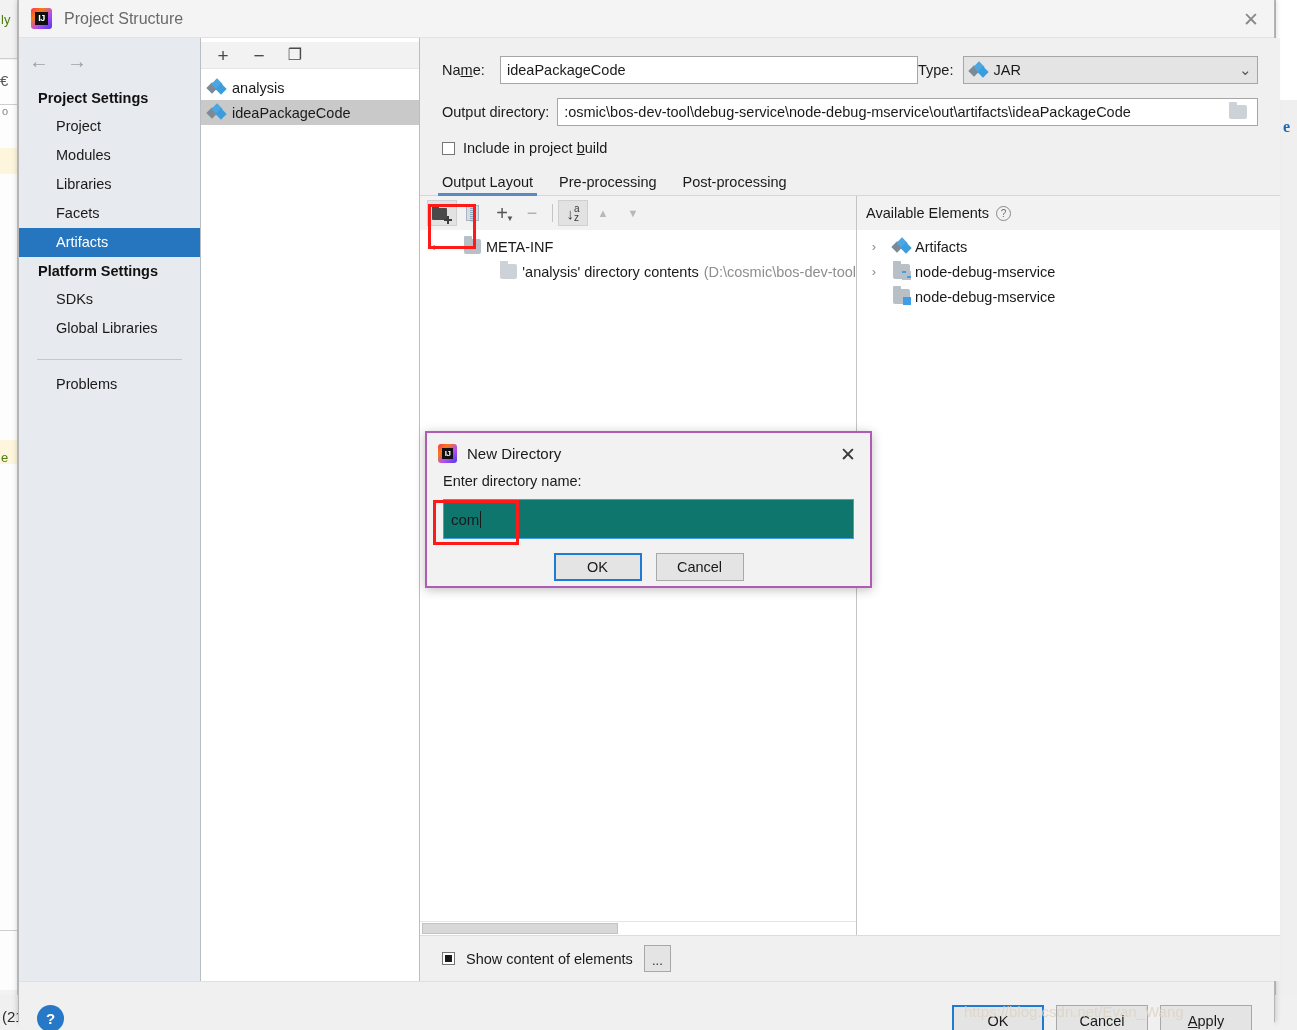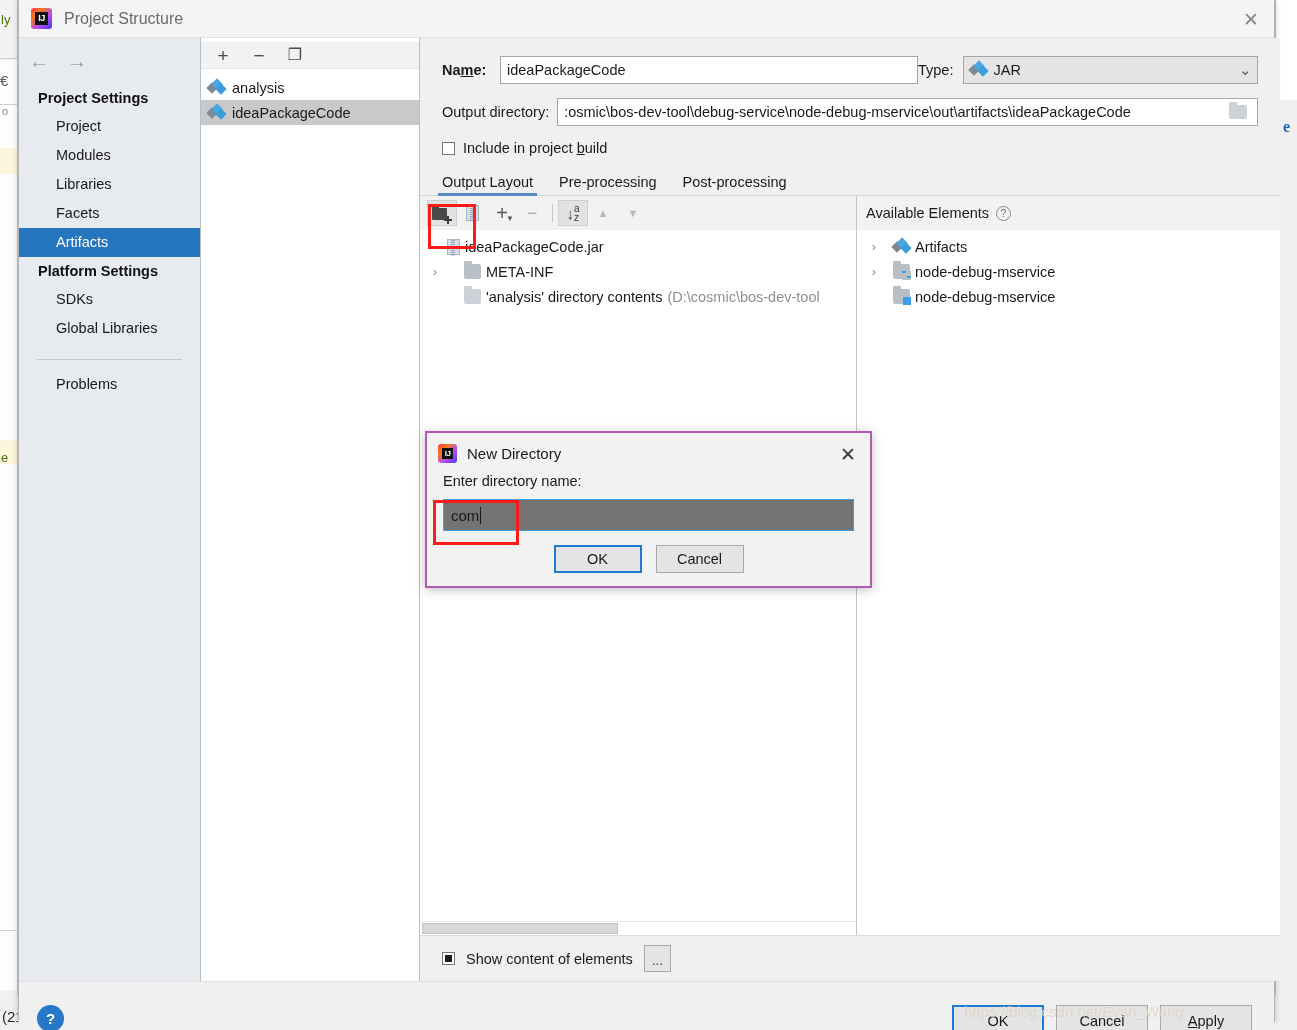--- a/index.html
+++ b/index.html
@@ -233,21 +233,21 @@
     width: 19px; height: 19px; margin-left: 11px; border-radius: 3px; position: relative; flex:none;
     background: linear-gradient(135deg, #fe315d 0%, #f97a12 28%, #b24df8 62%, #4b3ae8 100%);
   }
   .nd-logo::after { content:""; position:absolute; left:4px; top:4px; width:11px; height:11px; background:#101010; }
   .nd-logo .ij-txt { position:absolute; left:0; top:0; width:19px; height:19px; z-index:2; color:#fff;
       font-size:8px; font-weight:bold; line-height:19px; text-align:center; letter-spacing:-0.5px; }
   .nd-title-text { margin-left: 10px; font-size: 15px; color: #1a1a1a; }
   .nd-close { position: absolute; right: 14px; top: 10px; font-size: 19px; color: #3a3a3a; }
   .nd-prompt { padding: 0 0 0 16px; font-size: 14.5px; color: #1a1a1a; }
   .nd-input {
-    margin: 10px 16px 0 16px; height: 32px; background:#737373; border: 1px solid #3f9ee6;
+    margin: 10px 16px 0 16px; height: 40px; background:#0f766e; border: 1px solid #3f9ee6;
     display: flex; align-items: center; padding: 0 7px; font-size: 15px; position: relative;
   }
   .caret { width: 1px; height: 17px; background: #1a1a1a; margin-left: 1px; }
   .nd-buttons { display: flex; justify-content: center; gap: 14px; margin-top: 14px; }
   .nd-btn {
     width: 88px; height: 28px; background: #e4e4e4; border: 1px solid #a8a8a8;
     display:flex; align-items:center; justify-content:center; font-size:14.5px; color:#1a1a1a;
   }
   .nd-btn.focus { border: 2px solid #1e7ad4; }
 
@@ -343,25 +343,25 @@
               <i class="d3"></i>
             </span>
           <span>ideaPackageCode</span>
         </div>
       </div>
     </div>
 
     <div class="ps-detail">
 
       <div class="form-row" style="margin-top:18px;">
-        <span class="lbl" style="width:58px;font-weight:bold;">Na<u>m</u>e:</span>
+        <span class="lbl" style="width:58px;">Na<u>m</u>e:</span>
         <span class="txtfield" style="width:418px;">ideaPackageCode</span>
         <span class="lbl" style="">Type:</span>
         <span class="combofield" style="width:295px; margin-left:10px;">
-          <span style="display:flex;align-items:flex-start;gap:6px;">
+          <span style="display:flex;align-items:flex-end;gap:6px;">
             <span class="icon-diamond">
                 <i class="d1"></i>
                 <i class="d2"></i>
                 <i class="d3"></i>
               </span>
             <span>JAR</span>
           </span>
           <span style="color:#555;font-size:15px;">⌄</span>
         </span>
       </div>
@@ -413,30 +413,25 @@
                 <span style="font-size:15px;line-height:15px;">↓</span>
                   <span style="display:flex;flex-direction:column;">a<span>z</span></span>
               </span>
             </span>
             <span class="tb-item" style="color:#b8b8b8;font-size:11px;">▲</span>
             <span class="tb-item" style="color:#b8b8b8;font-size:11px;">▼</span>
           </div>
 
           <div class="tree">
             <div class="tree-row" style="padding-left:8px;">
-              <span class="tw"></span>
-              <span class="ico-jar"></span>
-              <span>ideaPackageCode.jar</span>
-            </div>
-            <div class="tree-row" style="padding-left:8px;">
               <span class="tw">›</span>
               <span class="ico ico-folder" style="margin-left:17px;"></span>
               <span>META-INF</span>
             </div>
-            <div class="tree-row" style="padding-left:8px;">
+            <div class="tree-row" style="padding-left:8px;justify-content:flex-end;">
               <span class="tw"></span>
               <span class="ico ico-folder light" style="margin-left:17px;"></span>
               <span>'analysis' directory contents</span>
               <span class="dim">(D:\cosmic\bos-dev-tool</span>
             </div>
           </div>
 
           <div class="hscroll-track">
             <div class="hscroll-thumb"></div>
           </div>

